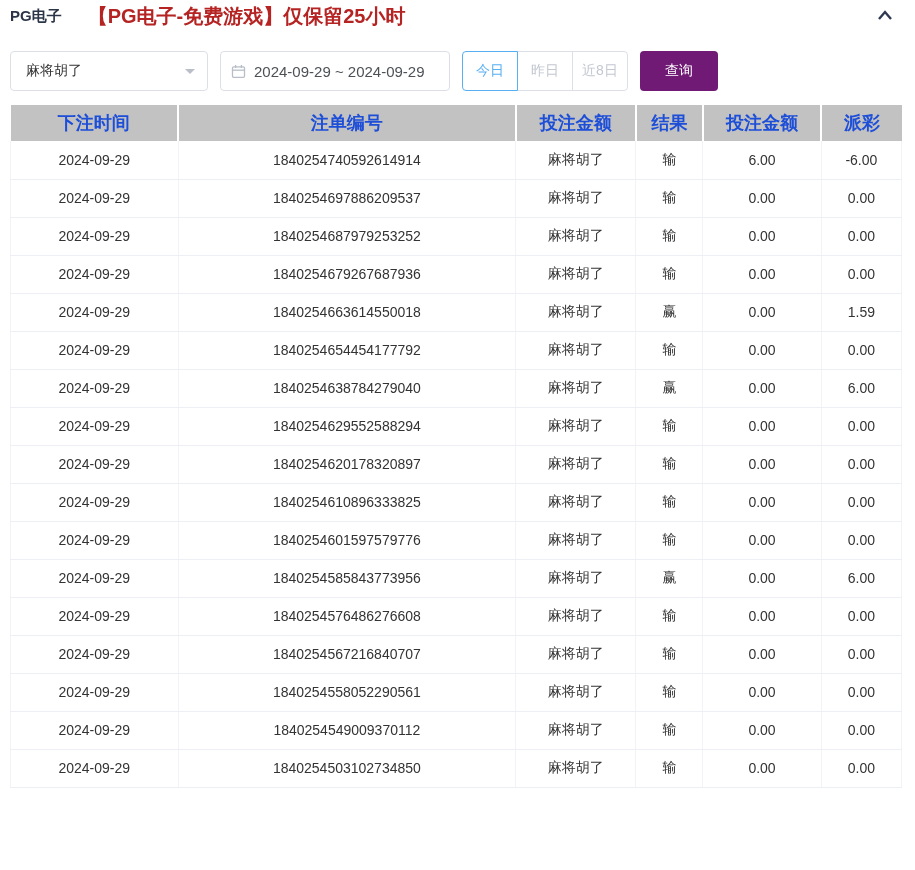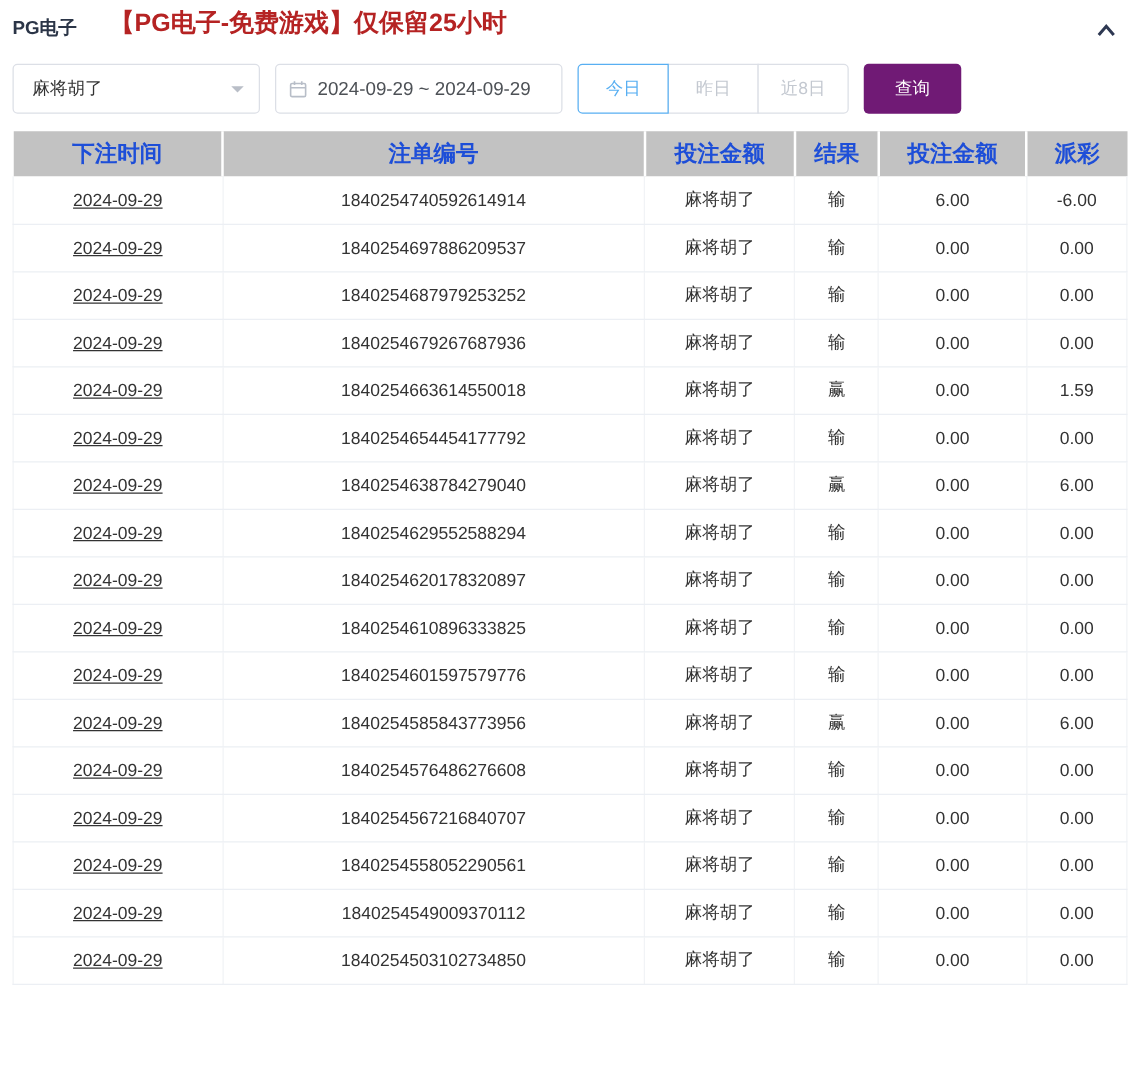--- a/index.html
+++ b/index.html
@@ -1,37 +1,37 @@
 <!DOCTYPE html>
 <html><head>
 <meta charset="utf-8">
 <style>
   * { margin:0; padding:0; box-sizing:border-box; }
   body { background:#fff; font-family:"Liberation Sans","DejaVu Sans",sans-serif; }
   .page { width:915px; height:870px; overflow:hidden; background:#fff; padding:0 13px 0 10px; }
 
   
-  .topbar { display:flex; align-items:flex-end; height:32px; }
+  .topbar { display:flex; align-items:center; height:32px; }
   .title { font-size:15px; font-weight:bold; color:#2b3547; }
   .notice { font-size:20px; font-weight:bold; color:#b52323; margin-left:26px; }
   .chevron-btn { margin-left:auto; cursor:pointer; display:flex; align-items:center; padding-right:8px; }
 
   
   .filters { display:flex; align-items:center; margin-top:19px; }
   .select { width:198px; height:40px; border:1px solid #dcdfe6; border-radius:4px;
             display:flex; align-items:center; padding:0 12px 0 15px; font-size:14px;
             color:#333; cursor:pointer; background:#fff; }
   .caret-down { margin-left:auto; width:0; height:0; border:5px solid transparent;
                 border-top-color:#b9bec7; transform:translateY(3px); }
   .date-input { margin-left:12px; width:230px; height:40px; border:1px solid #dcdfe6;
                 border-radius:4px; display:flex; align-items:center; padding:0 10px;
                 font-size:15px; color:#4d5156; cursor:pointer; background:#fff; }
   .date-input .cal { margin-right:8px; display:flex; align-items:center; }
   .btn-group { margin-left:12px; display:flex; }
-  .qbtn { height:40px; width:73px; background:#fff; border:1px solid #dcdfe6; color:#c3c8d0;
+  .qbtn { height:40px; width:56px; background:#fff; border:1px solid #dcdfe6; color:#c3c8d0;
           font-size:14px; display:flex; align-items:center; justify-content:center;
           cursor:pointer; position:relative; }
   .qbtn + .qbtn { margin-left:-1px; }
   .qbtn:first-child { border-radius:4px 0 0 4px; }
   .qbtn:last-child { border-radius:0 4px 4px 0; }
   .qbtn.active { border:1px solid #58aff2; color:#58aff2; z-index:1; border-radius:4px 0 0 4px; }
   .query-btn { margin-left:12px; width:78px; height:40px; background:#701a75; color:#fff;
                border:none; border-radius:4px; font-size:14px; cursor:pointer; }
 
   
@@ -49,21 +49,21 @@
   
   .records { margin-top:14px; }
   .records col.c1 { width:18.8%; } .records col.c2 { width:37.9%; }
   .records col.c3 { width:13.5%; } .records col.c4 { width:7.5%; }
   .records col.c5 { width:13.3%; } .records col.c6 { width:9.0%; }
   .records th { background:#c2c2c2; color:#1d4ed8; font-weight:bold; font-size:18px;
                 height:36px; border-right:2px solid #fff;font-family:Liberation Serif, serif; }
   .records th:last-child { border-right:none; }
   .records td { height:38px; text-align:center; font-size:14px; color:#333;
                 border-bottom:1px solid #eceff4; border-right:1px solid #f1f3f6; }
-  .records td:first-child { border-left:1px solid #f1f3f6;text-decoration:underline; }
+  .records td:first-child { border-left:1px solid #f1f3f6; }
   .neg { color:#f15b5b; }
 </style>
 </head>
 <body>
 
 <div class="page">
 
   <div class="topbar">
     <span class="title">PG电子</span>
     <span class="notice">【PG电子-免费游戏】仅保留25小时</span>

